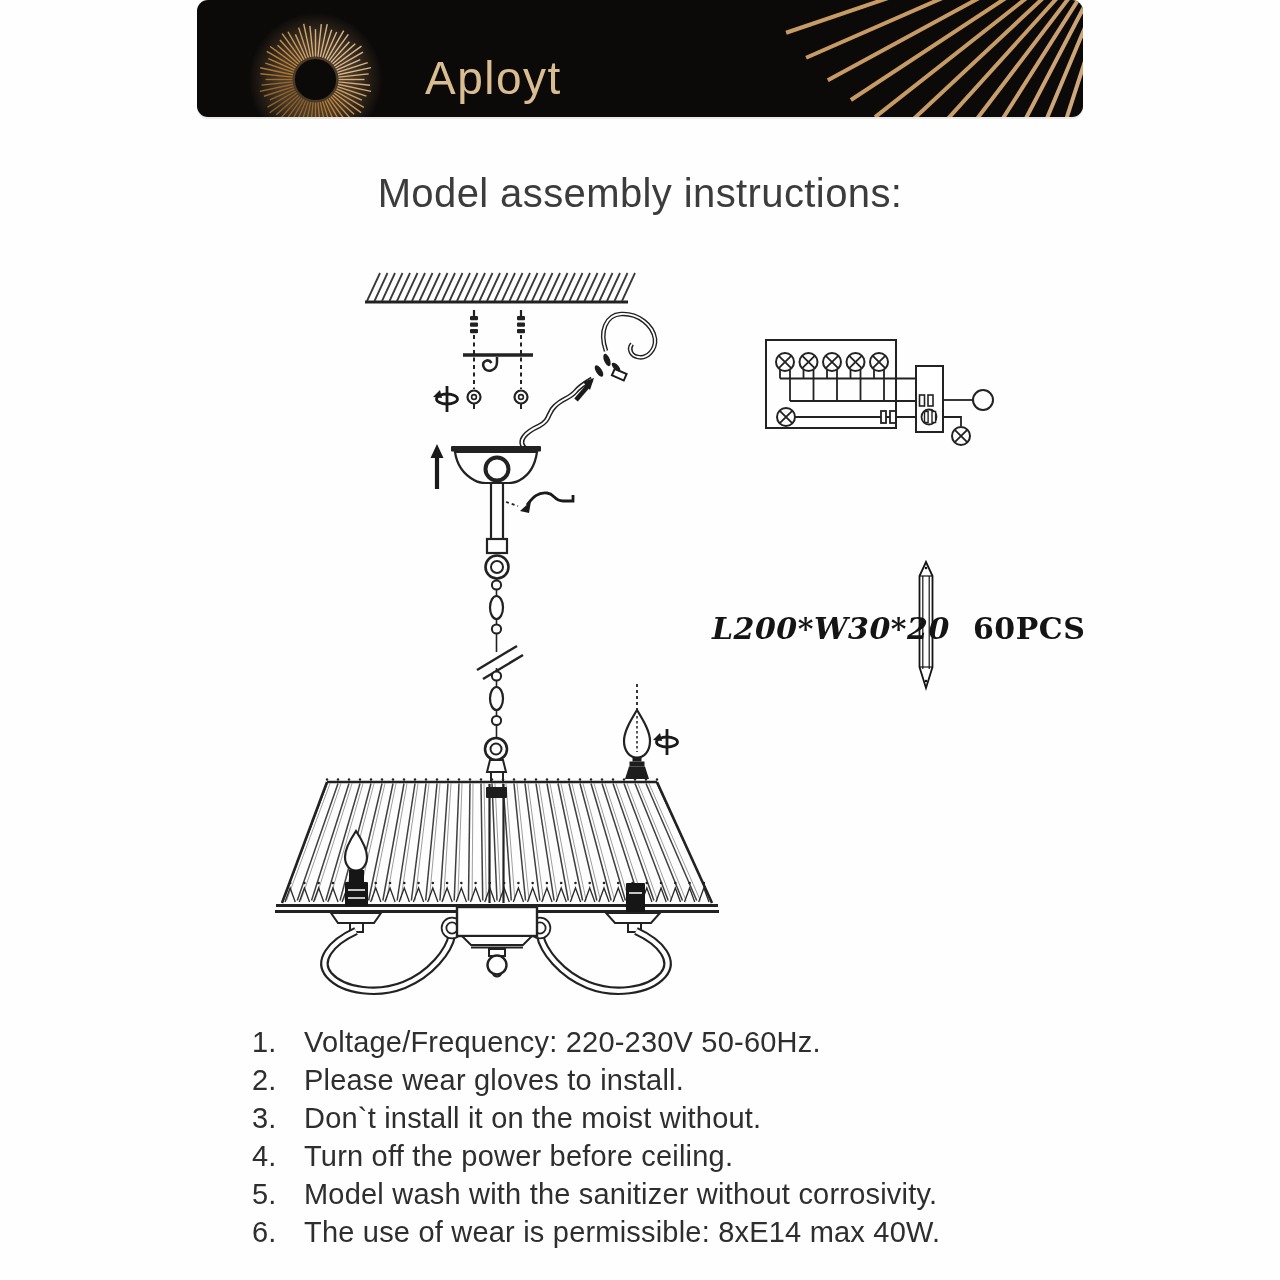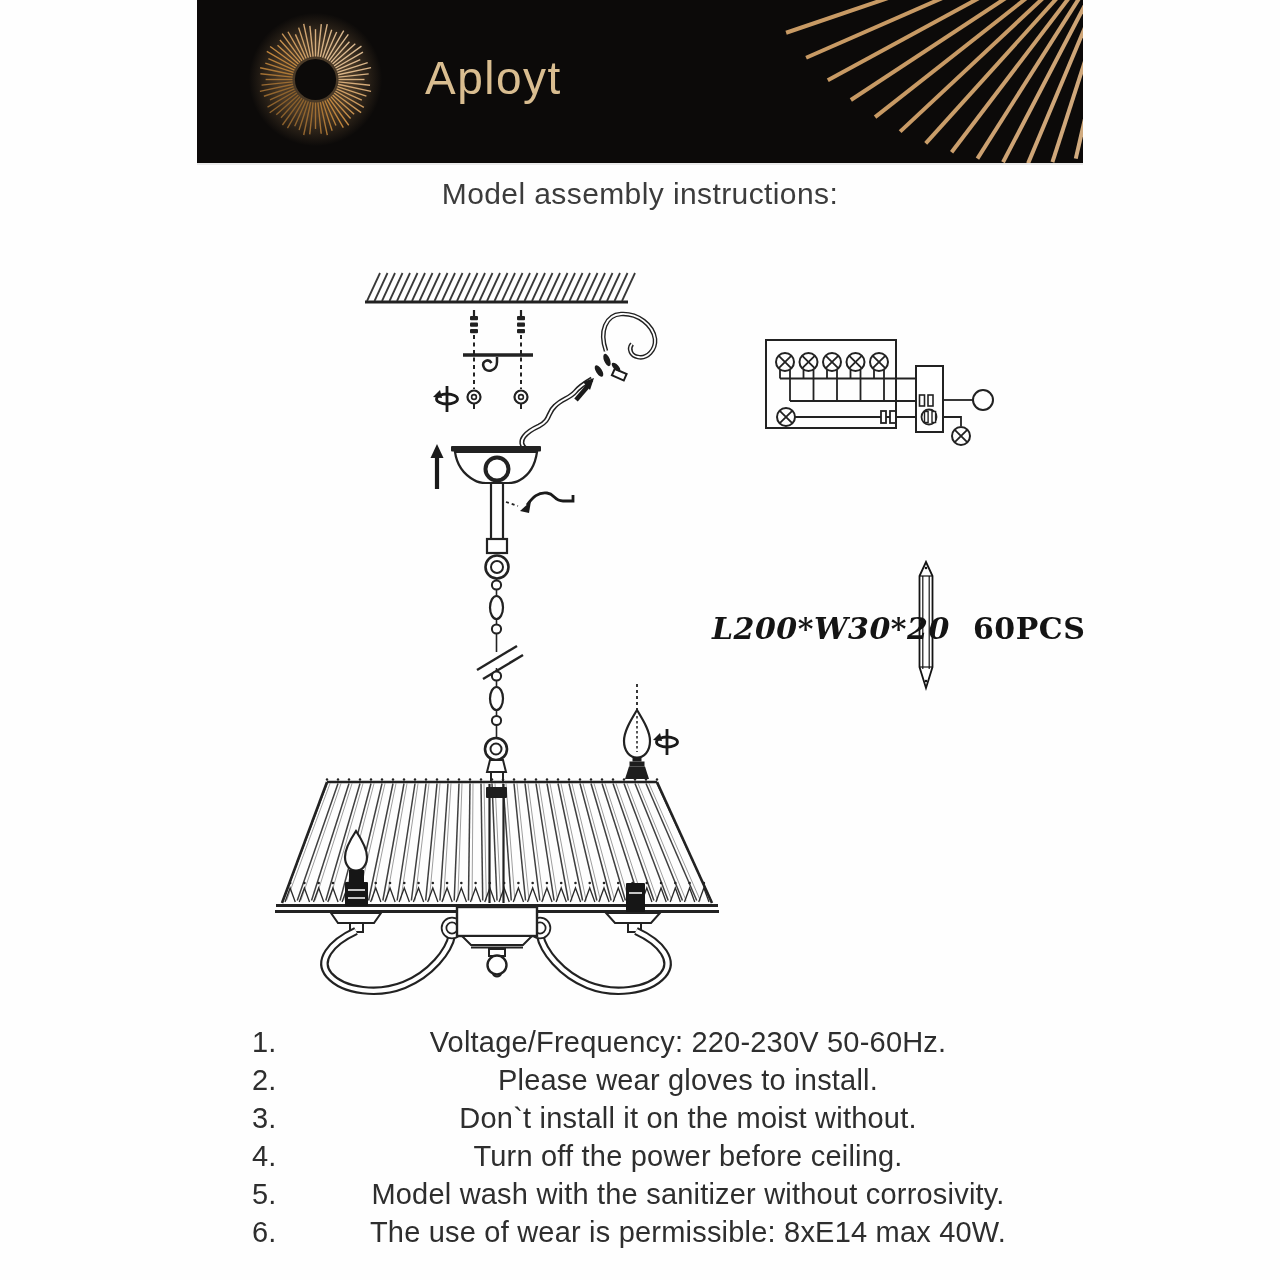--- a/index.html
+++ b/index.html
@@ -2,47 +2,47 @@
 <html><head>
 <meta charset="utf-8">
 <style>
   html,body{margin:0;padding:0;background:#ffffff;}
   .page{
     position:relative;width:1280px;height:1280px;background:#fefefe;
     font-family:"Liberation Sans",sans-serif;overflow:hidden;
   }
   
   .header-banner{
-    position:absolute;left:197px;top:0;width:886px;height:163px;
-    background:#0c0a09;overflow:hidden;box-shadow:0 2px 0 rgba(0,0,0,0.08);
+    position:absolute;left:197px;top:0;width:886px;height:117px;
+    background:#0c0a09;overflow:hidden;box-shadow:0 2px 0 rgba(0,0,0,0.08);border-radius:11px;
   }
   .logo-svg{position:absolute;left:45px;top:6px;width:147px;height:147px;}
   .brand-text{
     position:absolute;left:228px;top:50px;font-size:46px;line-height:56px;
     color:#d9bd90;letter-spacing:1.5px;font-weight:400;
   }
   .corner-rays{position:absolute;left:0;top:0;width:886px;height:163px;}
   
   .title-block{
     position:absolute;left:0;top:175px;width:1280px;text-align:center;
-    color:#3c3c3c;font-size:30px;line-height:37px;font-weight:500;letter-spacing:.4px;
+    color:#3c3c3c;font-size:40px;line-height:37px;font-weight:500;letter-spacing:.4px;
   }
   
   .figure-svg{position:absolute;left:240px;top:255px;width:800px;height:760px;}
   .crystal-label{
     position:absolute;top:611px;font-family:"DejaVu Serif","Liberation Serif",serif;
     font-weight:bold;font-size:30px;color:#141414;letter-spacing:.5px;white-space:nowrap;
   }
   .crystal-size{left:712px;font-style:italic;}
   .crystal-qty{left:973px;}
   
   .instructions{position:absolute;left:252px;top:1023px;width:820px;color:#2e2e2e;}
   .instr-row{display:flex;font-size:29px;line-height:38px;font-weight:500;letter-spacing:.2px;}
   .instr-num{width:36px;flex:0 0 36px;}
-  .instr-text{flex:1;padding-left:16px;text-align:center;}
+  .instr-text{flex:1;padding-left:16px;}
 </style>
 </head>
 <body>
 
 <div class="page">
 
   <div class="header-banner">
     <svg class="logo-svg" viewBox="0 0 150 150">
       <defs>
         <radialGradient id="glow" cx="50%" cy="50%" r="50%">

